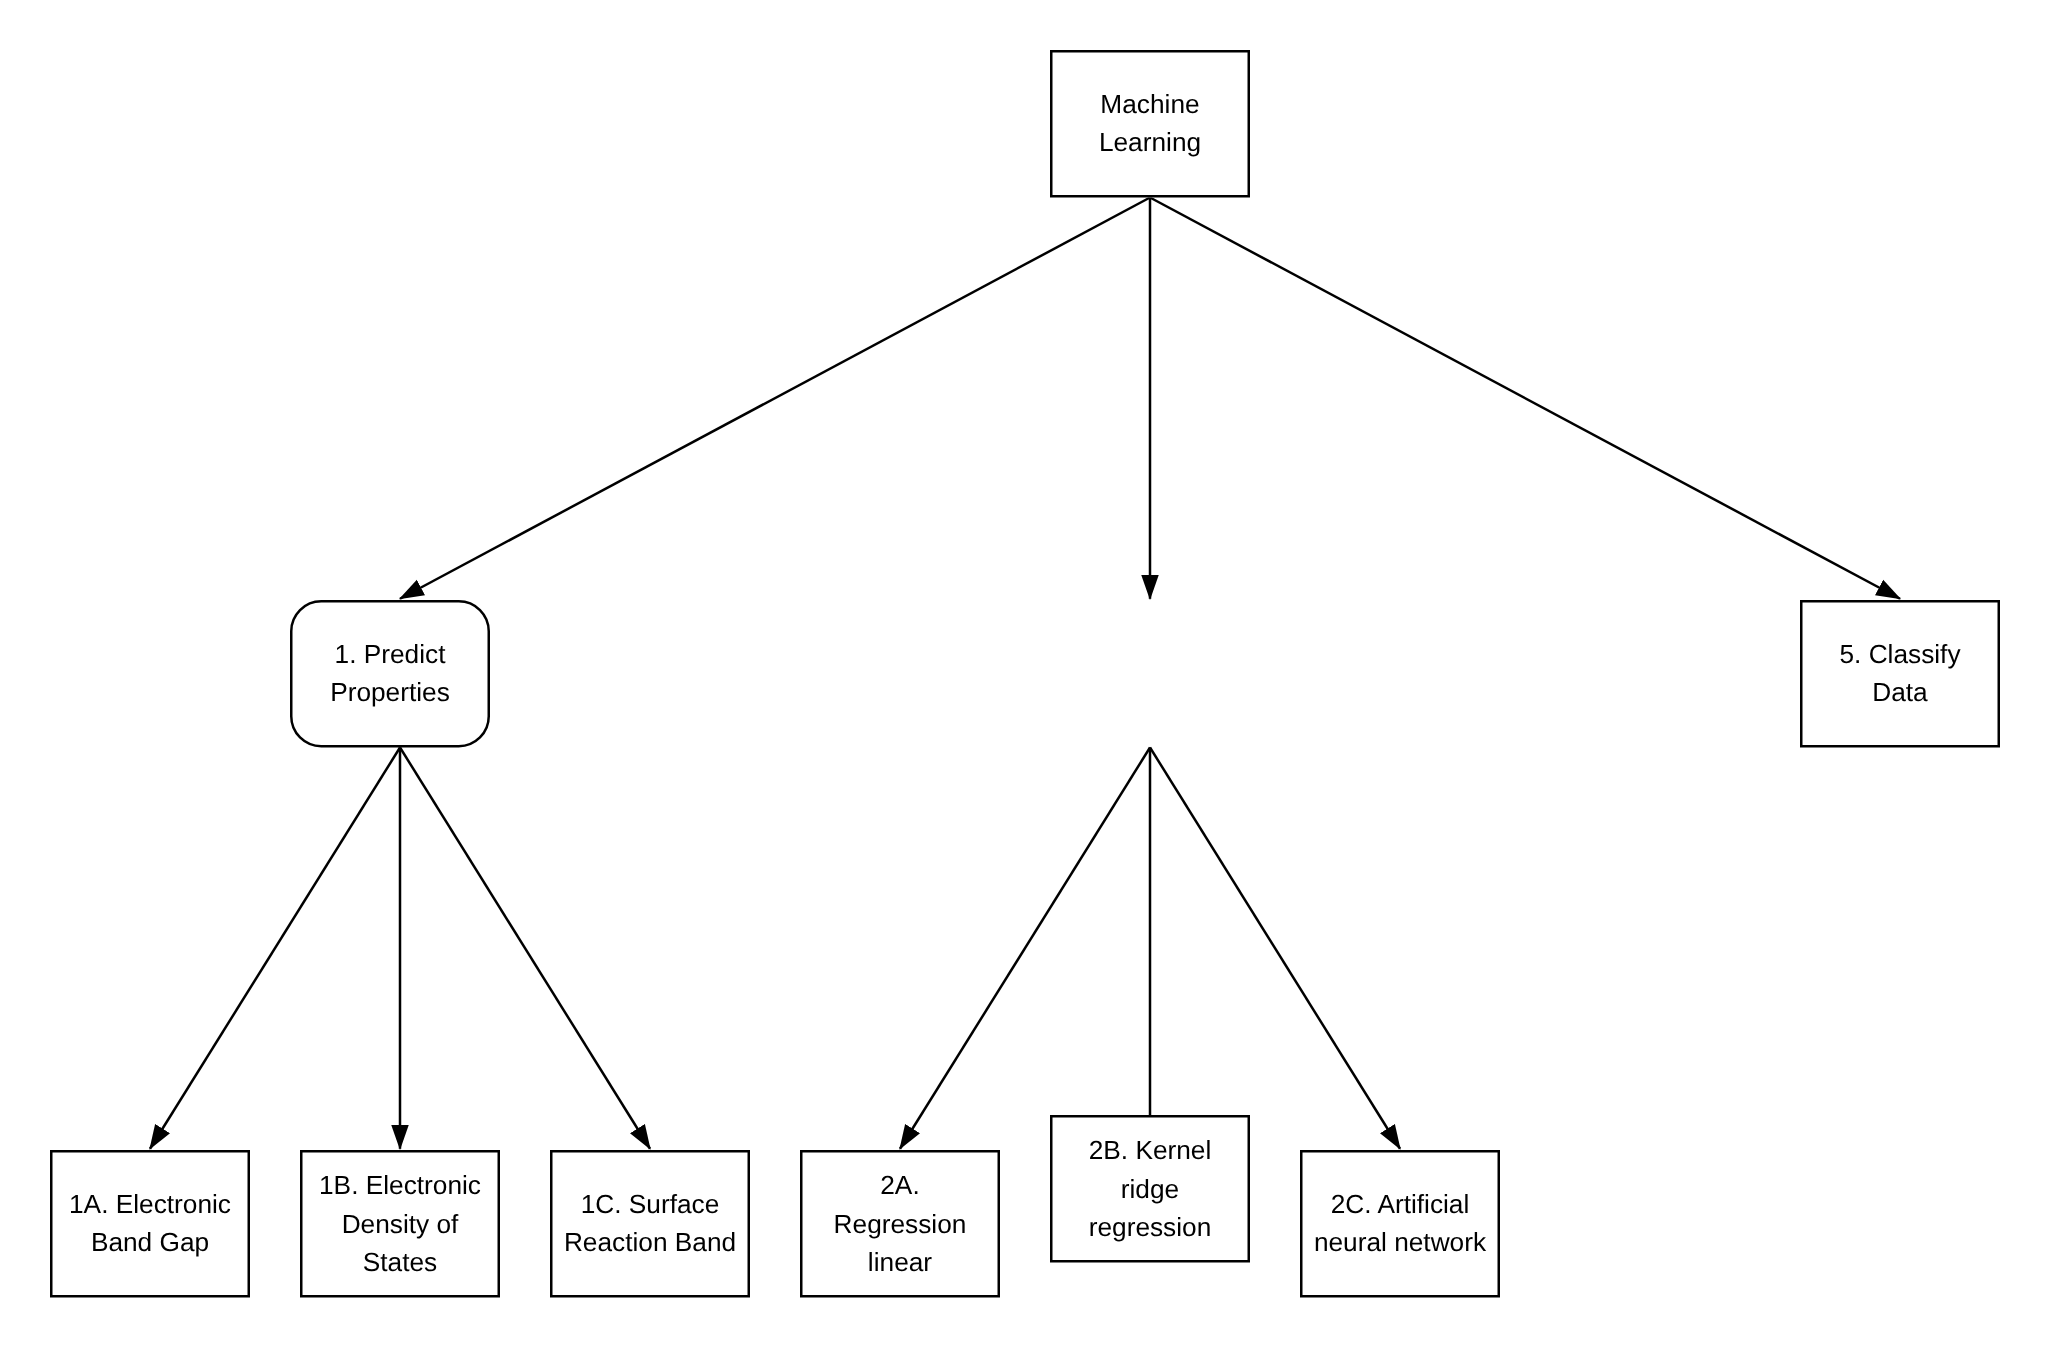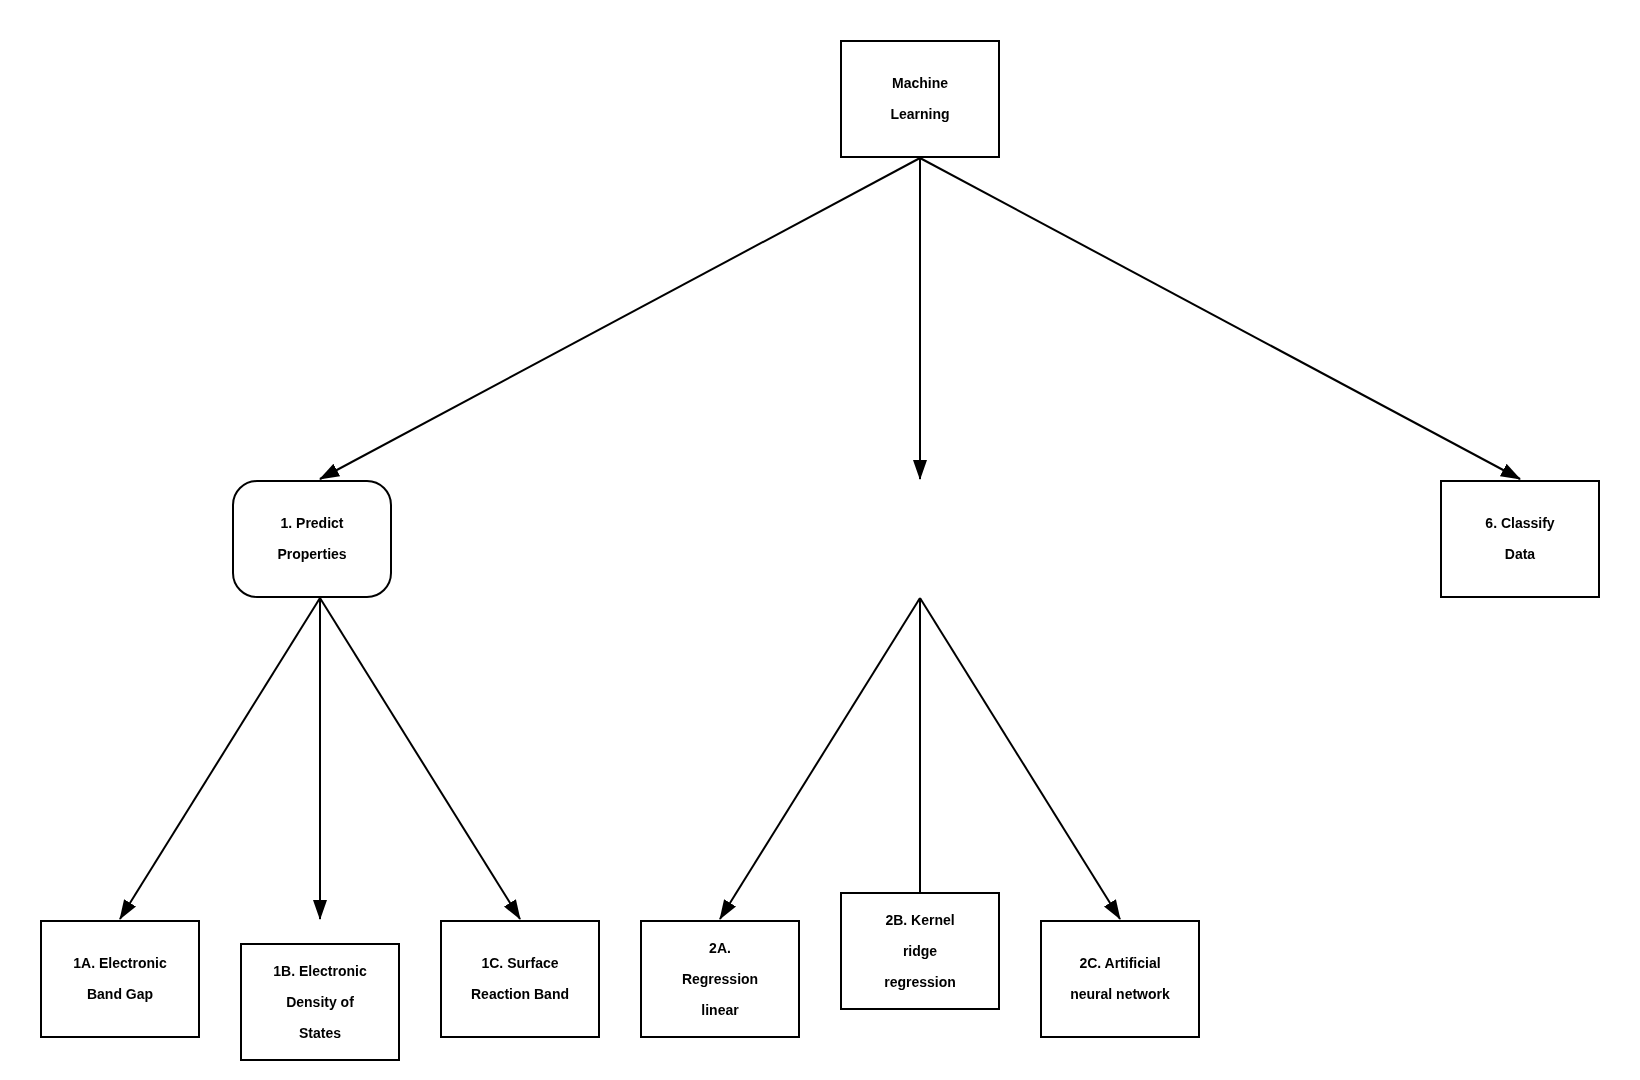--- a/index.html
+++ b/index.html
@@ -41,32 +41,31 @@
     border: 2px solid var(--node-border);
     background: var(--node-fill);
     display: flex;
     align-items: center;
     justify-content: center;
     text-align: center;
     padding: 4px 6px;
   }
   .node-label {
     color: var(--text);
-    font-size: 14px;
+    font-size: 21px;
     line-height: 31px;
     white-space: pre-line;
-    font-weight: bold;
   }
   
   #node-machine-learning           { left: 840px;  top: 40px;  }
   #node-predict-properties         { left: 232px;  top: 480px; border-radius: 25px; }
   #node-train-new-model            { left: 840px;  top: 480px; }
   #node-classify-data              { left: 1440px; top: 480px; }
   #node-electronic-band-gap        { left: 40px;   top: 920px; }
-  #node-electronic-density-states  { left: 240px;  top: 920px; margin-top: 23px; }
+  #node-electronic-density-states  { left: 240px;  top: 920px; }
   #node-surface-reaction-rate      { left: 440px;  top: 920px; }
   #node-regression-linear          { left: 640px;  top: 920px; }
   #node-kernel-ridge-regression    { left: 840px;  top: 892px; }
   #node-artificial-neural-network  { left: 1040px; top: 920px; }
 </style>
 </head>
 <body>
 
 <div class="canvas">
 
@@ -92,21 +91,21 @@
 Learning</span>
   </div>
 
   <div class="node" id="node-predict-properties">
     <span class="node-label">1. Predict
 Properties</span>
   </div>
 
 
   <div class="node" id="node-classify-data">
-    <span class="node-label">6. Classify
+    <span class="node-label">5. Classify
 Data</span>
   </div>
 
   <div class="node" id="node-electronic-band-gap">
     <span class="node-label">1A. Electronic
 Band Gap</span>
   </div>
 
   <div class="node" id="node-electronic-density-states">
     <span class="node-label">1B. Electronic

